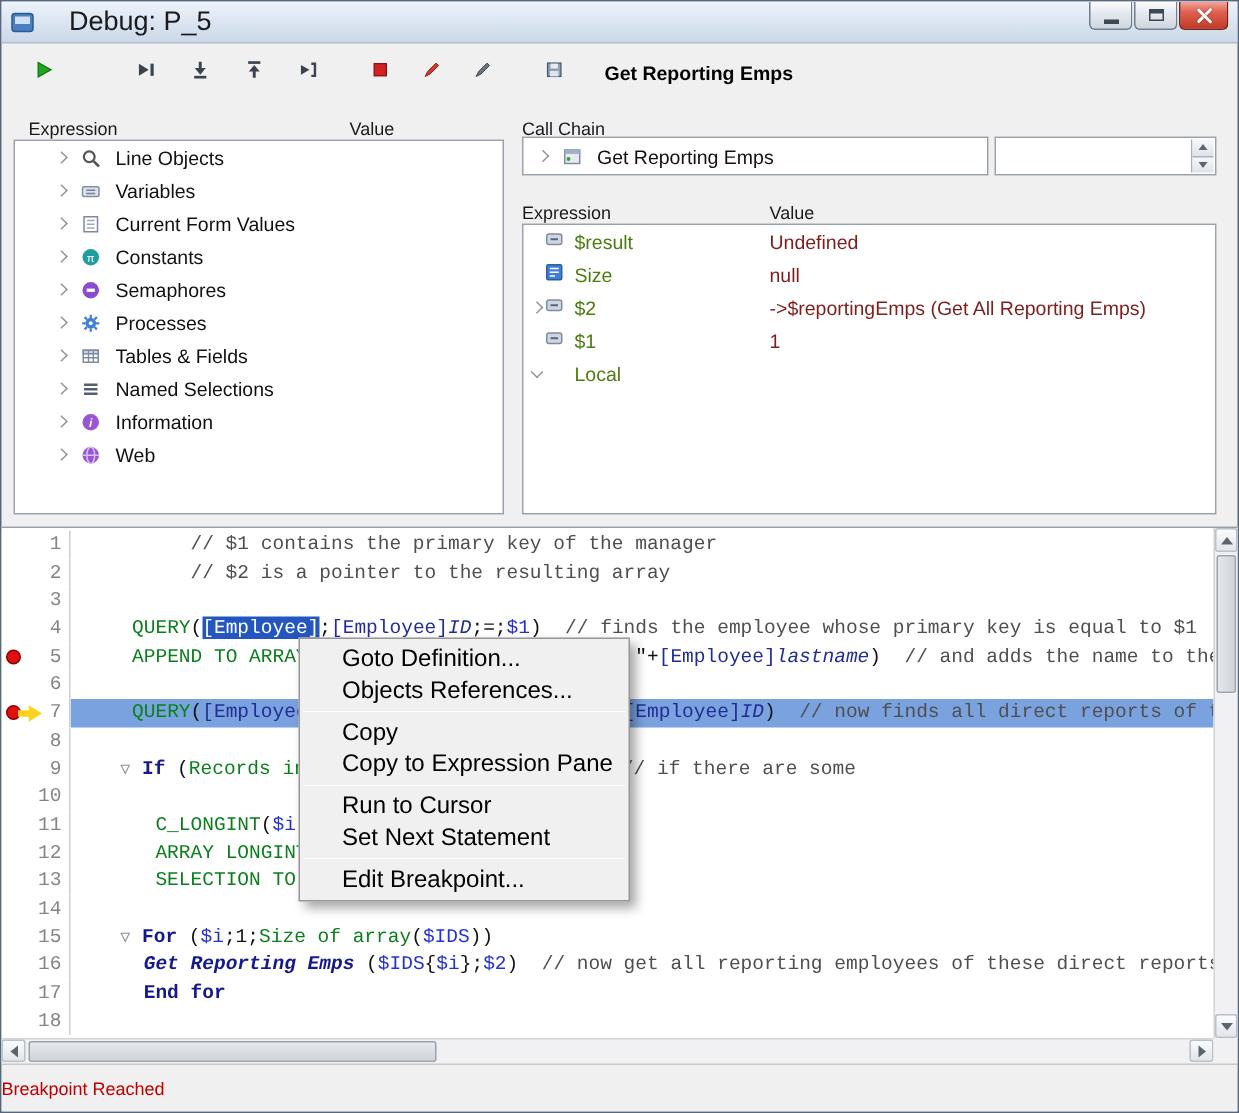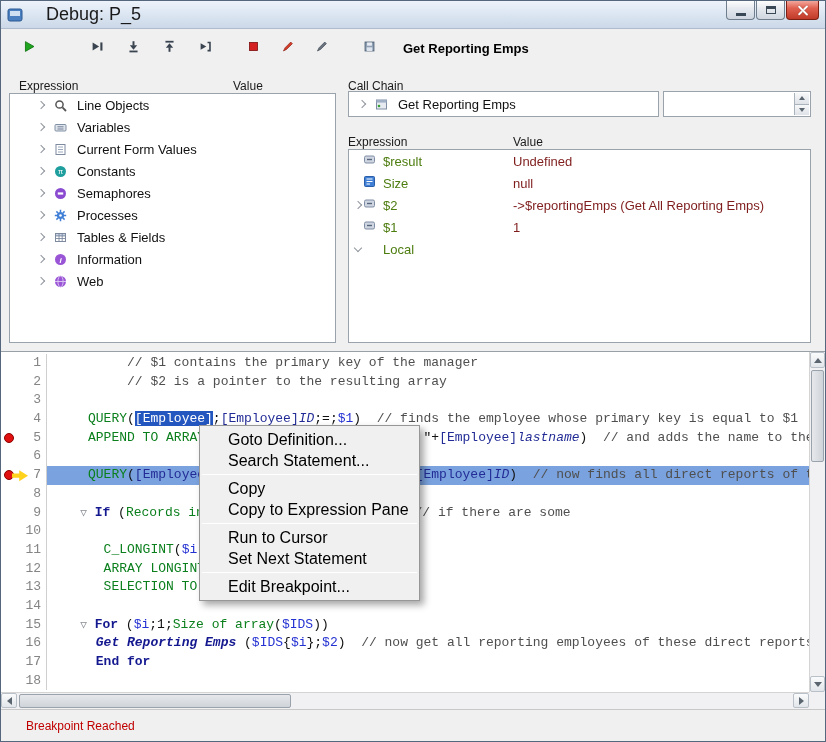--- a/index.html
+++ b/index.html
@@ -99,21 +99,21 @@
   .v-thumb{position:absolute;left:1px;right:1px;top:18px;height:92px;background:linear-gradient(90deg,#e6e8eb,#cfd4da);border:1px solid #9aa2ac;border-radius:2px;}
   .h-thumb{position:absolute;top:1px;bottom:1px;left:18px;width:272px;background:linear-gradient(#e6e8eb,#cfd4da);border:1px solid #9aa2ac;border-radius:2px;}
   .sb-corner{position:absolute;right:0;bottom:0;width:16px;height:17px;background:#f1f1f3;}
   .tri-up{width:0;height:0;border-left:4px solid transparent;border-right:4px solid transparent;border-bottom:5px solid #5a6570;}
   .tri-down{width:0;height:0;border-left:4px solid transparent;border-right:4px solid transparent;border-top:5px solid #5a6570;}
   .tri-left{width:0;height:0;border-top:4px solid transparent;border-bottom:4px solid transparent;border-right:5px solid #5a6570;}
   .tri-right{width:0;height:0;border-top:4px solid transparent;border-bottom:4px solid transparent;border-left:5px solid #5a6570;}
   .spin-btn .tri-up{border-left-width:3px;border-right-width:3px;border-bottom-width:4px;}
   .spin-btn .tri-down{border-left-width:3px;border-right-width:3px;border-top-width:4px;}
   
-  .statusbar{position:absolute;left:0;right:0;top:708px;height:32px;background:#f0f0f0;border-top:1px solid #c8c8c8;display:flex;align-items:center;padding-left:25px;}
+  .statusbar{position:absolute;left:0;right:0;top:708px;height:32px;background:#f0f0f0;border-top:1px solid #c8c8c8;display:flex;align-items:center;padding-left:0;}
   .status-text{color:var(--c-status_text,#c00000);font-size:12px;}
   
   .context-menu{
     position:absolute;left:198px;top:424px;width:221px;background:#f0f0f0;
     border:1px solid #979797;box-shadow:4px 4px 7px rgba(0,0,0,.35);padding:3px 0;z-index:50;
   }
   .menu-item{height:21px;line-height:21px;padding-left:28px;font-size:16px;color:#000;}
   .menu-sep{height:1px;background:#d4d4d4;border-bottom:1px solid #fff;margin:3px 2px;}
 </style>
 </head>
@@ -268,20 +268,29 @@
       <div class="tree-row">
         <span class="chev right"></span>
         <span class="icon">
           <svg viewBox="0 0 13 13">
             <rect x="1.5" y="2.5" width="10" height="8" fill="#fff" stroke="#7d8aa0"></rect>
             <rect x="1.5" y="2.5" width="10" height="2.4" fill="#c9d6e8" stroke="#7d8aa0"></rect>
             <path d="M1.5 7.5 H11.5 M5 2.5 V10.5 M8.2 2.5 V10.5" stroke="#7d8aa0" stroke-width="0.9"></path>
           </svg>
         </span>
         <span>Tables &amp; Fields</span>
+      </div>
+      <div class="tree-row">
+        <span class="chev right"></span>
+        <span class="icon">
+          <svg viewBox="0 0 13 13">
+            <path d="M2 3.5 H11 M2 6.5 H11 M2 9.5 H11" stroke="#55606e" stroke-width="1.6"></path>
+          </svg>
+        </span>
+        <span>Named Selections</span>
       </div>
       <div class="tree-row">
         <span class="chev right"></span>
         <span class="icon">
           <svg viewBox="0 0 13 13">
             <circle cx="6.5" cy="6.5" r="5.5" fill="#9a55d6"></circle>
             <text x="6.5" y="9.6" font-size="8" font-style="italic" font-weight="bold" text-anchor="middle" fill="#fff">i</text>
           </svg>
         </span>
         <span>Information</span>
@@ -424,21 +433,21 @@
     </div>
     <div class="sb-corner"></div>
   </div>
 
   <div class="statusbar">
     <span class="status-text">Breakpoint Reached</span>
   </div>
 
   <div class="context-menu" id="context-menu">
       <div class="menu-item">Goto Definition...</div>
-      <div class="menu-item">Search Statement...</div>
+      <div class="menu-item">Objects References...</div>
       <div class="menu-sep"></div>
       <div class="menu-item">Copy</div>
       <div class="menu-item">Copy to Expression Pane</div>
       <div class="menu-sep"></div>
       <div class="menu-item">Run to Cursor</div>
       <div class="menu-item">Set Next Statement</div>
       <div class="menu-sep"></div>
       <div class="menu-item">Edit Breakpoint...</div>
     </div>
 

